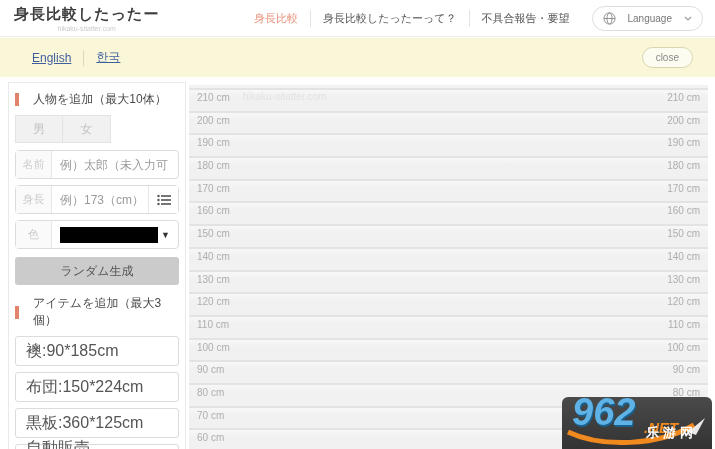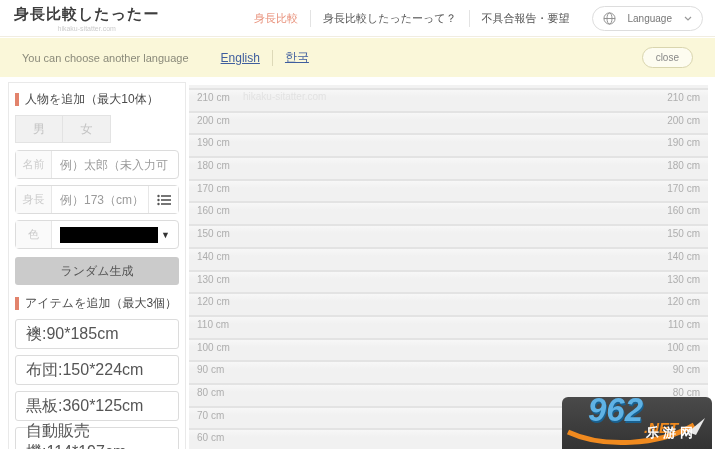--- a/index.html
+++ b/index.html
@@ -40,21 +40,21 @@
   .close-btn {
     margin-left:auto; margin-right:22px; border:1px solid #d9d5ae; border-radius:11px;
     padding:4px 13px; font-size:10px; color:#888; background:rgba(255,255,255,.6); cursor:pointer;
   }
 
   
   .sidebar {
     position:absolute; left:8px; top:82px; width:178px; height:367px;
     background:#fff; border:1px solid #e9e9e9; border-bottom:none; padding:6px 6px 0 6px;
   }
-  .section-title { display:flex; align-items:center; gap:6px; font-size:12px; color:#4a4a4a; margin:2px 0 7px; }
+  .section-title { display:flex; align-items:center; gap:14px; font-size:12px; color:#4a4a4a; margin:2px 0 7px; }
   .section-marker { width:4px; height:13px; background:#e2836c; flex:none; }
   .gender-tabs { display:flex; margin-bottom:7px; }
   .gender-tab {
     width:48px; height:28px; background:#f1f1f1; border:1px solid #e3e3e3;
     color:#c4c4c4; font-size:12px; display:flex; align-items:center; justify-content:center; cursor:pointer;
   }
   .gender-tab + .gender-tab { border-left:none; }
   .field-row {
     display:flex; align-items:stretch; height:29px; margin-bottom:6px;
     border:1px solid #dcdcdc; border-radius:4px; background:#fff;
@@ -100,21 +100,21 @@
   .cw1 { font-size:13px; color:#dcdcdc; letter-spacing:1px; }
   .cw2 { font-size:10px; color:#e2e2e2; margin-left:14px; margin-top:1px; }
 
   
   .logo {
     position:absolute; right:3px; bottom:0; width:150px; height:52px; z-index:10;
     background:linear-gradient(#4a4a4a, #333); border-radius:6px 6px 0 0; overflow:hidden;
   }
   .logo-swoosh { position:absolute; left:0; top:0; }
   .logo-962 {
-    position:absolute; left:26px; top:-6px; font-size:33px; font-weight:bold; font-style:italic;
+    position:absolute; left:10px; top:-6px; font-size:38px; font-weight:bold; font-style:italic;
     color:#5fb2e5; text-shadow:1px 2px 0 #19608f;
   }
   .logo-net { position:absolute; left:82px; top:22px; font-size:15px; font-weight:bold; font-style:italic; color:#f08a1f; }
   .logo-cn { position:absolute; left:84px; top:27px; font-size:13px; font-weight:bold; color:#fff; letter-spacing:4px; }
 </style>
 </head>
 <body>
 
 <div class="header">
   <div class="brand">
@@ -139,21 +139,20 @@
       <span style="display:flex">
         <svg width="8" height="5" viewBox="0 0 8 5" fill="none" stroke="#999" stroke-width="1.2">
           <polyline points="1,1 4,4 7,1"></polyline>
         </svg>
       </span>
     </div>
   </div>
 </div>
 
 <div class="banner">
-  <span class="banner-msg">You can choose another language</span>
   <span class="banner-link en">English</span>
   <div class="banner-divider"></div>
   <span class="banner-link">한국</span>
   <button class="close-btn">close</button>
 </div>
 
 <div class="sidebar">
 
   <div class="section-title">
     <span class="section-marker"></span>

